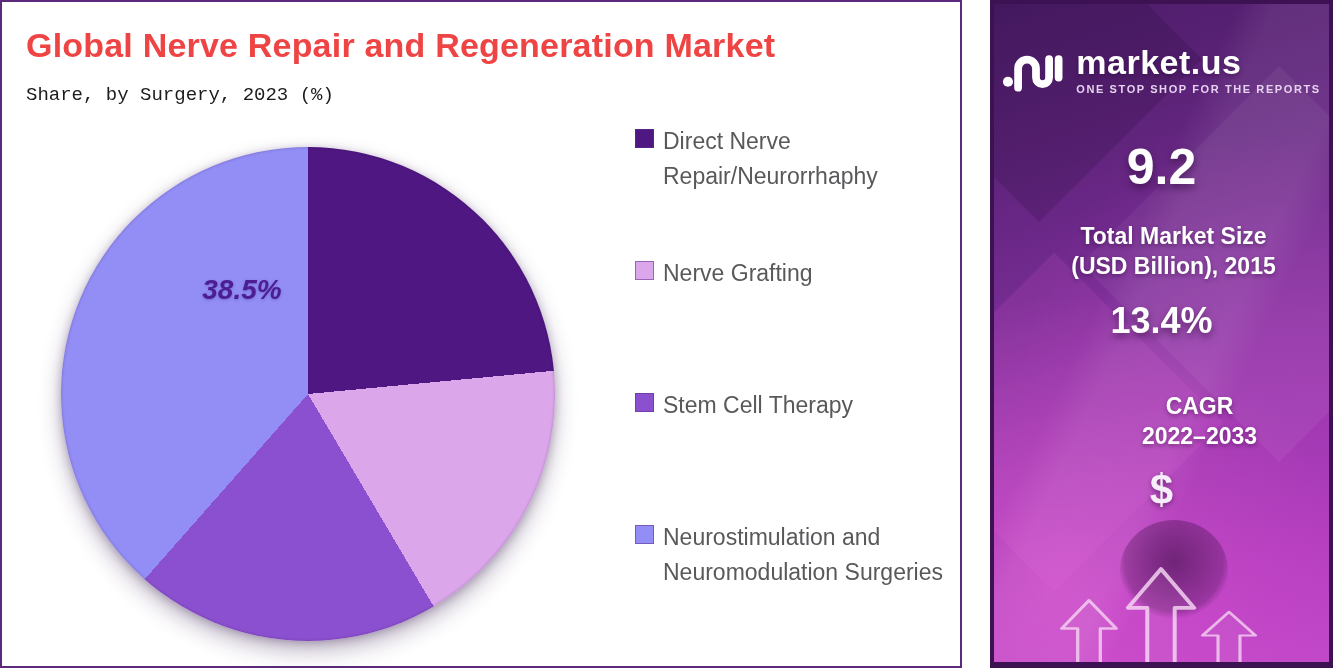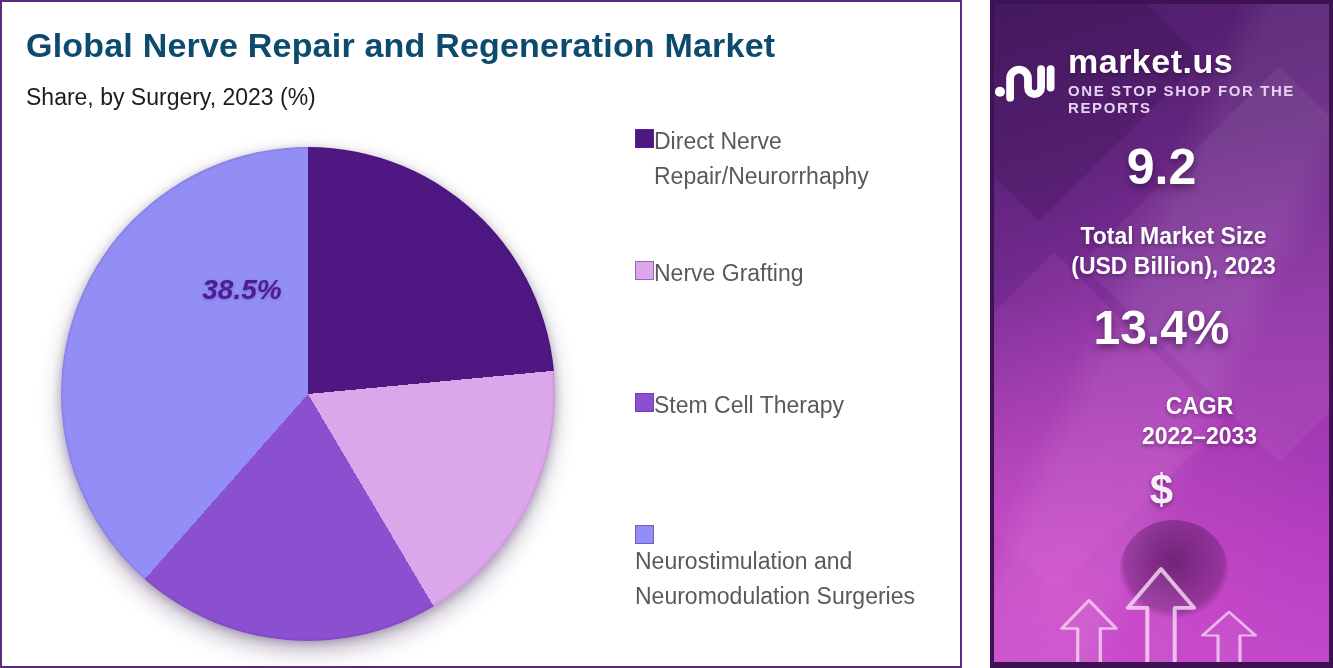--- a/index.html
+++ b/index.html
@@ -3,35 +3,35 @@
 <meta charset="utf-8">
 <style>
   * { margin:0; padding:0; box-sizing:border-box; }
   html,body { width:1333px; height:668px; background:#ffffff; font-family:"Liberation Sans", sans-serif; }
   #stage { position:relative; width:1333px; height:668px; background:#ffffff; overflow:hidden; }
 
   
   .chart-panel { position:absolute; left:0; top:0; width:962px; height:668px;
     background:#ffffff; border:2px solid #5b2a7c; }
   .chart-title { position:absolute; left:24px; top:24px; font-size:34px; font-weight:bold;
-    color:#0c4a6e; letter-spacing:.2px; }
-  .chart-subtitle { position:absolute; left:24px; top:82px; font-size:23px; color:#1c1c1c; }
+    color:#ef4444; letter-spacing:.2px; }
+  .chart-subtitle { position:absolute; left:24px; top:82px; font-size:19px; color:#1c1c1c;font-family:Liberation Mono, monospace; }
 
   .pie { position:absolute; left:59px; top:145px; width:494px; height:494px; border-radius:50%;
     box-shadow:0 10px 22px rgba(45,15,70,.30), 0 2px 8px rgba(45,15,70,.25), inset 0 0 3px rgba(60,20,90,.35); }
   .pie-label { position:absolute; left:160px; top:272px; width:160px; text-align:center;
     color:#4c1d95; font-size:28px; font-weight:bold; font-style:italic;
     text-shadow:0 1px 3px rgba(60,40,140,.35); }
 
   .legend { position:absolute; left:633px; top:0; width:312px; height:668px; }
-  .legend-item { position:absolute; left:0; display:flex; align-items:flex-start; width:312px; }
+  .legend-item { position:absolute; left:0; display:flex; align-items:flex-start; gap:9px; width:312px; }
   .legend-item .sw { width:19px; height:19px; margin-top:5px; flex:0 0 19px;
     border:1px solid rgba(96,48,140,.55); }
   .legend-item .lb { font-size:23px; line-height:1.5; color:#58595b; }
-  .li-0 { top:122px; } .li-1 { top:254px; } .li-2 { top:386px; } .li-3 { top:518px;flex-direction:column; }
+  .li-0 { top:122px; } .li-1 { top:254px; } .li-2 { top:386px; } .li-3 { top:518px; }
 
   
   .sidebar { position:absolute; left:990px; top:0; width:343px; height:668px;
     border:4px solid #3d1252; border-bottom-width:6px; overflow:hidden;
     box-shadow:inset 2px 0 0 rgba(255,255,255,.85); }
   .sb-bg { position:absolute; inset:0;
     background:
       radial-gradient(circle at 18% 88%, rgba(238,95,216,.45), rgba(238,95,216,0) 45%),
       radial-gradient(circle at 78% 55%, rgba(175,62,185,.35), rgba(175,62,185,0) 52%),
       linear-gradient(163deg, #4c1c68 0%, #5d2379 20%, #7b2d97 45%, #9a37af 65%, #b53ec0 84%, #c148c9 100%); }
@@ -47,27 +47,27 @@
     background:rgba(240,110,225,.12); }
   .sb-cup { position:absolute; left:126px; top:516px; width:108px; height:100px; border-radius:50%;
     background:radial-gradient(circle at 50% 42%, rgba(58,14,70,.60), rgba(58,14,70,.30) 62%, rgba(58,14,70,0) 72%); }
 
   .sb-content { position:absolute; inset:0; color:#ffffff; text-align:center; }
   .brand-row { position:absolute; top:40px; left:0; width:100%; display:flex;
     justify-content:center; align-items:center; gap:12px; }
   .brand-text { text-align:left; }
   .brand-name { font-size:34px; font-weight:bold; line-height:1; letter-spacing:.5px;
     text-shadow:0 2px 4px rgba(35,5,45,.4); }
-  .brand-tagline { font-size:15px; font-weight:bold; letter-spacing:1.6px; color:#e6d2f0; margin-top:4px; }
+  .brand-tagline { font-size:11px; font-weight:bold; letter-spacing:1.6px; color:#e6d2f0; margin-top:4px; }
 
   .stat-value-1 { position:absolute; top:134px; width:100%; font-size:50px; font-weight:bold;
     text-shadow:0 4px 7px rgba(35,5,45,.5); }
   .stat-label-1 { position:absolute; top:218px; width:100%; font-size:23px; font-weight:bold;
     line-height:1.3; text-shadow:0 2px 4px rgba(35,5,45,.4);padding-left:24px; }
-  .stat-value-2 { position:absolute; top:296px; width:100%; font-size:48px; font-weight:bold;
+  .stat-value-2 { position:absolute; top:296px; width:100%; font-size:36px; font-weight:bold;
     text-shadow:0 4px 7px rgba(35,5,45,.5); }
   .stat-label-2 { position:absolute; top:388px; width:100%; font-size:23px; font-weight:bold;
     line-height:1.3; text-shadow:0 2px 4px rgba(35,5,45,.4);margin-left:38px; }
   .dollar { position:absolute; top:462px; width:100%; font-size:42px; font-weight:bold;
     color:#f7ecf9; text-shadow:0 2px 5px rgba(35,5,45,.45); }
 
   .arrow { position:absolute; bottom:-2px; }
   .arrow svg { display:block; }
   .ar-left  { left:62px;  width:66px;  height:74px; }
   .ar-mid   { left:127px; width:80px;  height:108px; }
@@ -124,21 +124,21 @@
         </span>
         <span class="brand-text">
           <div class="brand-name">market.us</div>
           <div class="brand-tagline">ONE STOP SHOP FOR THE REPORTS</div>
         </span>
       </div>
 
       <div class="stat-value-1">9.2</div>
       <div class="stat-label-1">
         <div>Total Market Size</div>
-        <div>(USD Billion), 2023</div>
+        <div>(USD Billion), 2015</div>
       </div>
 
       <div class="stat-value-2">13.4%</div>
       <div class="stat-label-2">
         <div>CAGR</div>
         <div>2022–2033</div>
       </div>
 
       <div class="dollar">$</div>
 

